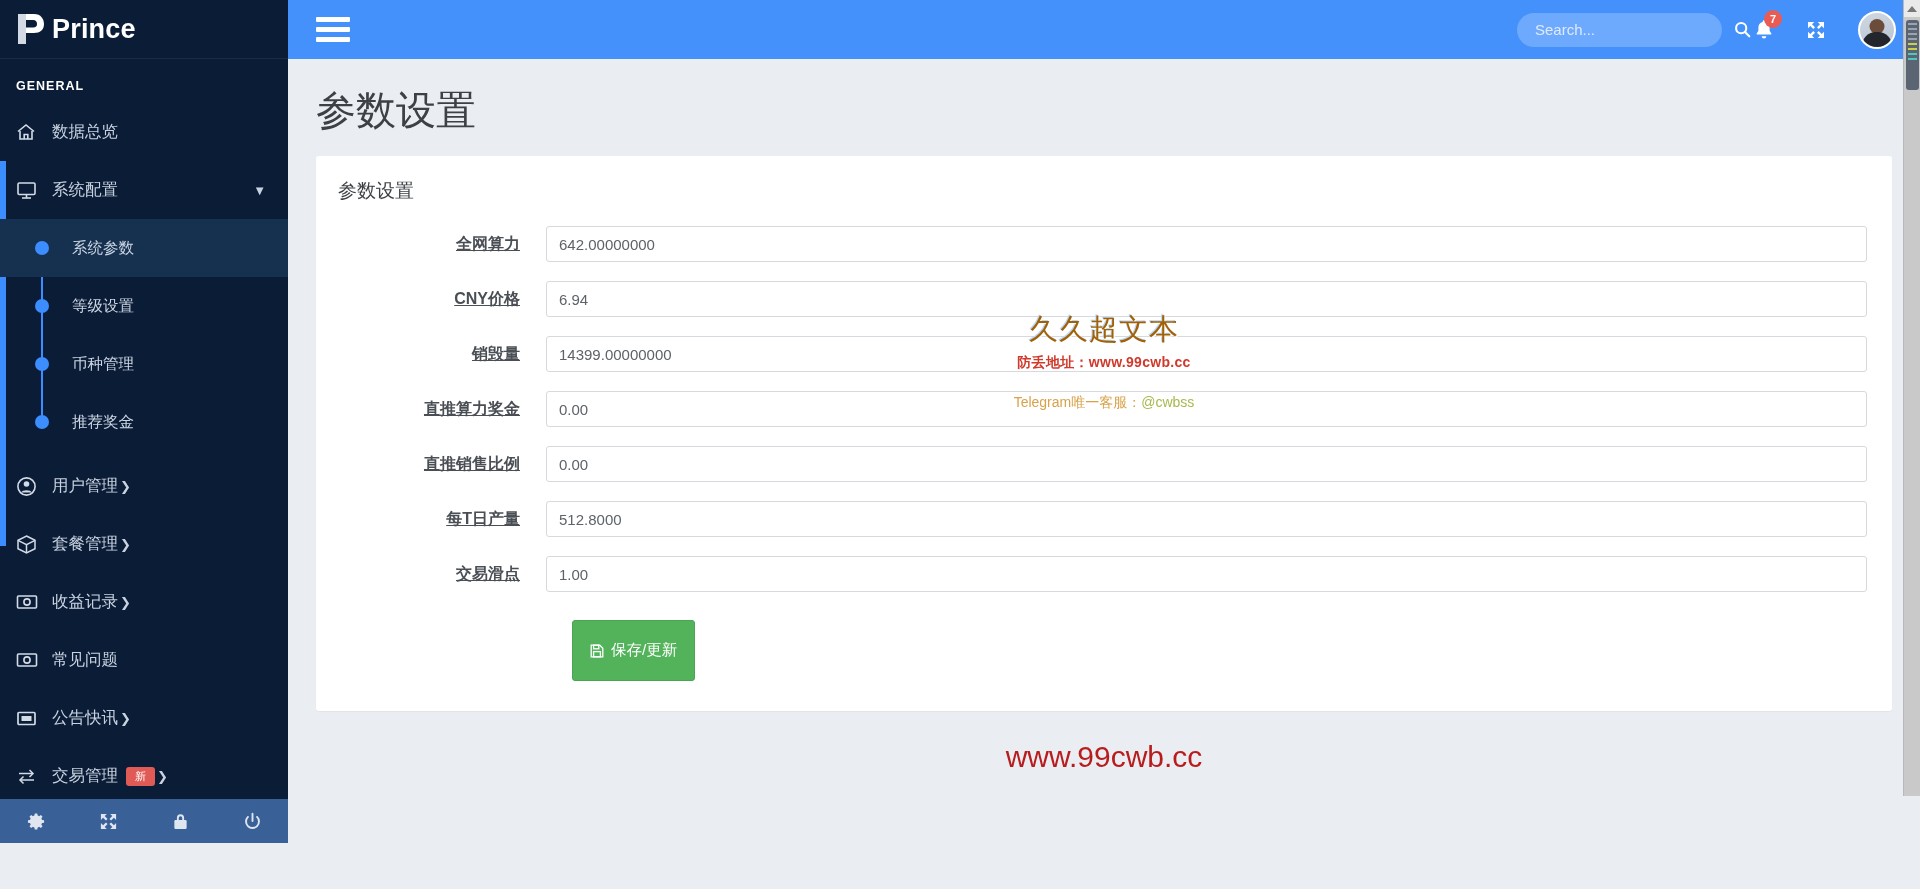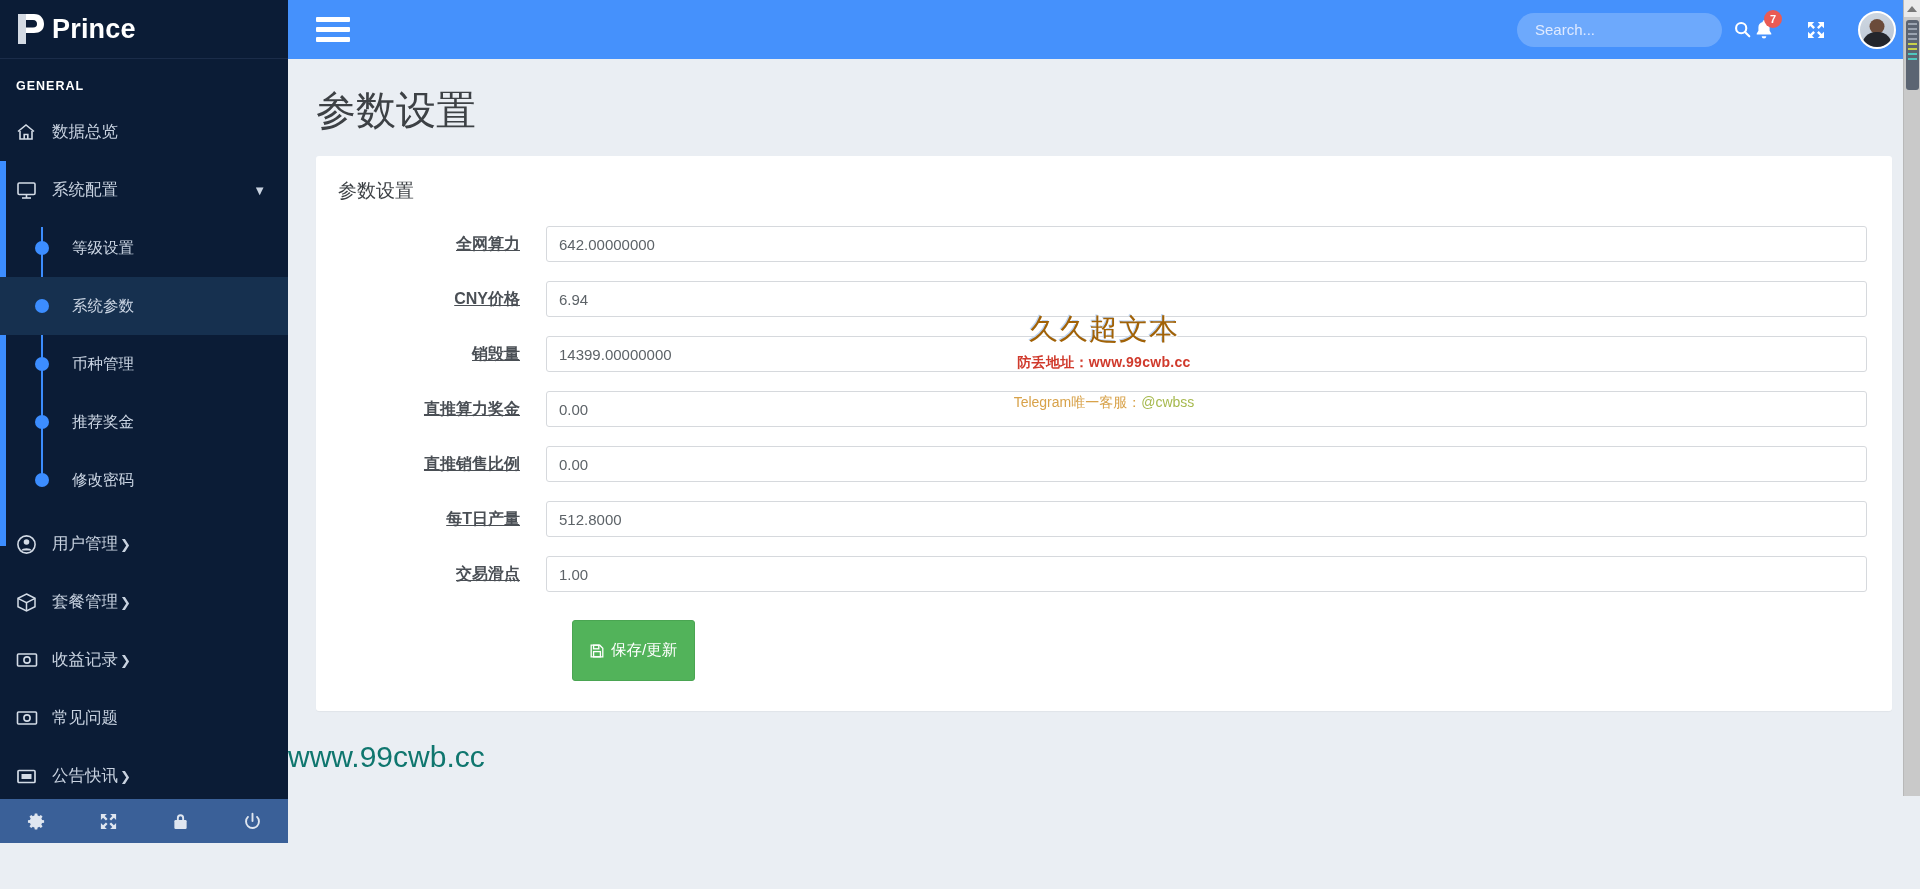--- a/index.html
+++ b/index.html
@@ -146,22 +146,22 @@
   }
   .btn-row { display: flex; margin-top: 28px; }
   .btn-save {
     margin-left: 256px; background: #52b35a; border: 1px solid #4aa552;
     color: #fff; font-size: 15.5px; border-radius: 3px;
     padding: 19px 17px; cursor: pointer; font-family: inherit;
     display: inline-flex; align-items: center; gap: 7px;
   }
 
   .footer-url {
-    position: absolute; left: 0; right: 0; bottom: 22px; text-align: left;
-    font-size: 30px; color: #0f766e; font-family: "Liberation Sans", sans-serif;
+    position: absolute; left: 0; right: 0; bottom: 22px; text-align: center;
+    font-size: 30px; color: #b91c1c; font-family: "Liberation Sans", sans-serif;
   }
 
   
   .watermark {
     position: absolute; left: 50%; top: 310px; transform: translateX(-50%);
     text-align: center; pointer-events: none; user-select: none;
   }
   .wm-1 {
     font-size: 29px; font-weight: normal; color: #a16207; letter-spacing: 1px;
     text-shadow: 1px 1px 0 #fff, -1px -1px 0 #bcd4f5, 0 0 2px #fff;
@@ -234,39 +234,35 @@
             <rect x="2" y="2" width="17" height="11.5" rx="1.2"></rect>
               <path d="M10.5 13.5 L10.5 17"></path>
               <path d="M6 17 L15 17"></path>
           </svg>
         </span>
         <span class="lbl">系统配置</span>
         <span class="chev-d">▼</span>
       </div>
 
       <div class="submenu">
+        <div class="sub-item active">
+          <span class="dot"></span>
+          <span>系统参数</span>
+        </div>
         <div class="sub-item">
           <span class="dot"></span>
           <span>等级设置</span>
-        </div>
-        <div class="sub-item active">
-          <span class="dot"></span>
-          <span>系统参数</span>
         </div>
         <div class="sub-item">
           <span class="dot"></span>
           <span>币种管理</span>
         </div>
         <div class="sub-item">
           <span class="dot"></span>
           <span>推荐奖金</span>
-        </div>
-        <div class="sub-item">
-          <span class="dot"></span>
-          <span>修改密码</span>
         </div>
       </div>
     </div>
 
     <div class="nav-item">
       <span class="ico">
         <svg width="21" height="21" viewBox="0 0 21 21" fill="none" stroke="#d3dbe6" stroke-width="1.6">
           <circle cx="10.5" cy="10.5" r="8.6"></circle>
             <circle cx="10.5" cy="8" r="2.8" fill="#d3dbe6" stroke="none"></circle>
           <path d="M5.2 16.6 C6.4 13.6 14.6 13.6 15.8 16.6" fill="#d3dbe6" stroke="none"></path>

